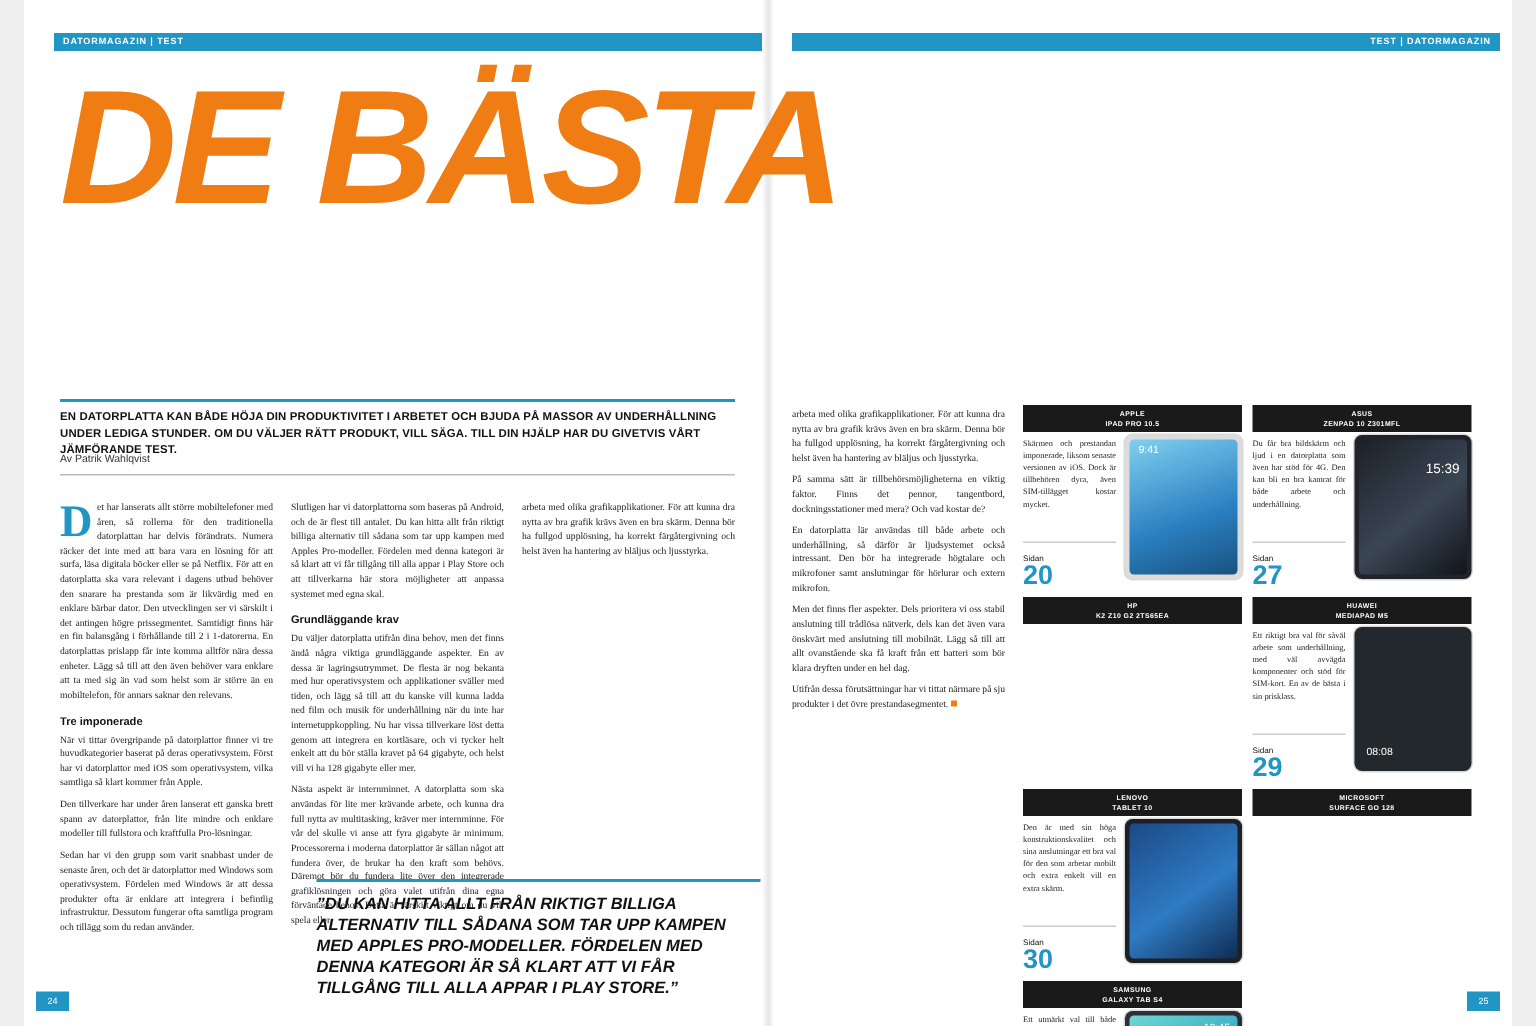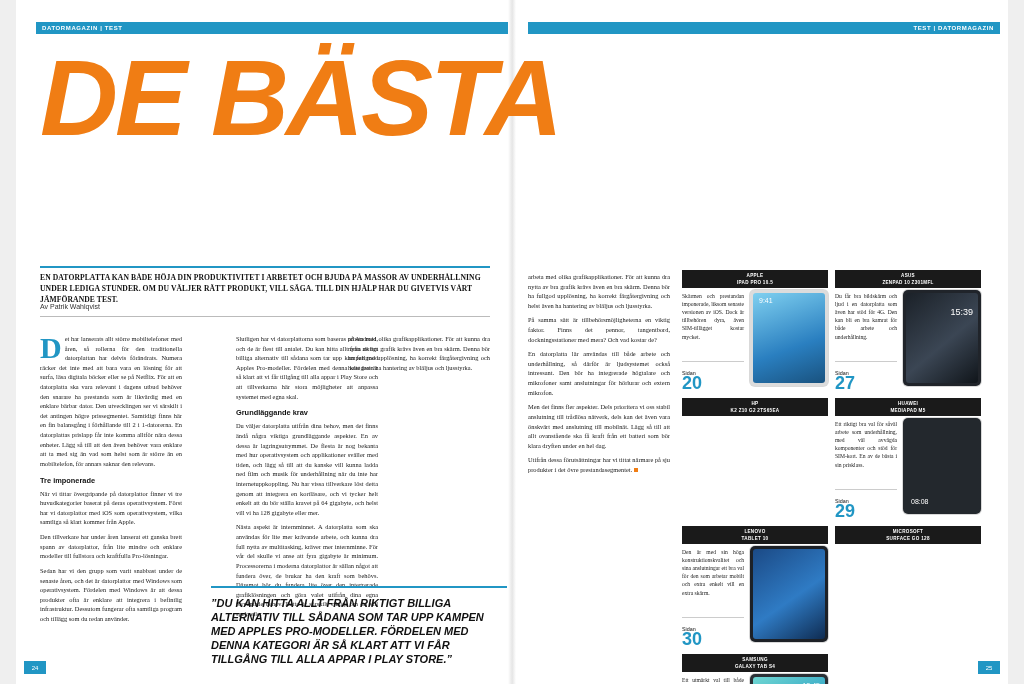--- a/index.html
+++ b/index.html
@@ -51,21 +51,21 @@
     color:#f07d14;
     letter-spacing:-3px;
     line-height:.86;
   }
   .title-line.l1{font-size:108px;}
   .title-line.l2{font-size:108px;margin-top:-6px;}
 
   
   .deck{
     position:absolute;left:40px;top:272px;width:450px;
-    font-family:Liberation Serif, serif;
+    font-family:Liberation Sans, sans-serif;
     font-size:7.6px;font-weight:bold;line-height:1.45;
     color:#111;letter-spacing:.1px;
   }
   .byline{
     position:absolute;left:40px;top:303px;width:450px;
     font-family:"Liberation Sans", sans-serif;
     font-size:7px;color:#333;
   }
   .rule{
     position:absolute;height:2px;background:#2196c4;
@@ -80,21 +80,21 @@
     font-size:6.4px;line-height:1.5;color:#1a1a1a;
     text-align:justify;
     -webkit-hyphens:auto;hyphens:auto;
   }
   .col p{margin:0 0 5px 0;}
   .col h4{
     font-family:"Liberation Sans", sans-serif;
     font-size:7.4px;margin:6px 0 3px 0;color:#111;
   }
   .c1{left:40px;top:334px;width:142px;}
-  .c2{left:194px;top:334px;width:142px;margin-left:42px;}
+  .c2{left:194px;top:334px;width:142px;}
   .c3{left:348px;top:334px;width:142px;}
 
   .dropcap{
     float:left;
     font-family:"Liberation Serif", serif;
     font-size:30px;line-height:25px;
     font-weight:bold;color:#2196c4;
     margin:1px 3px 0 0;
   }
 

